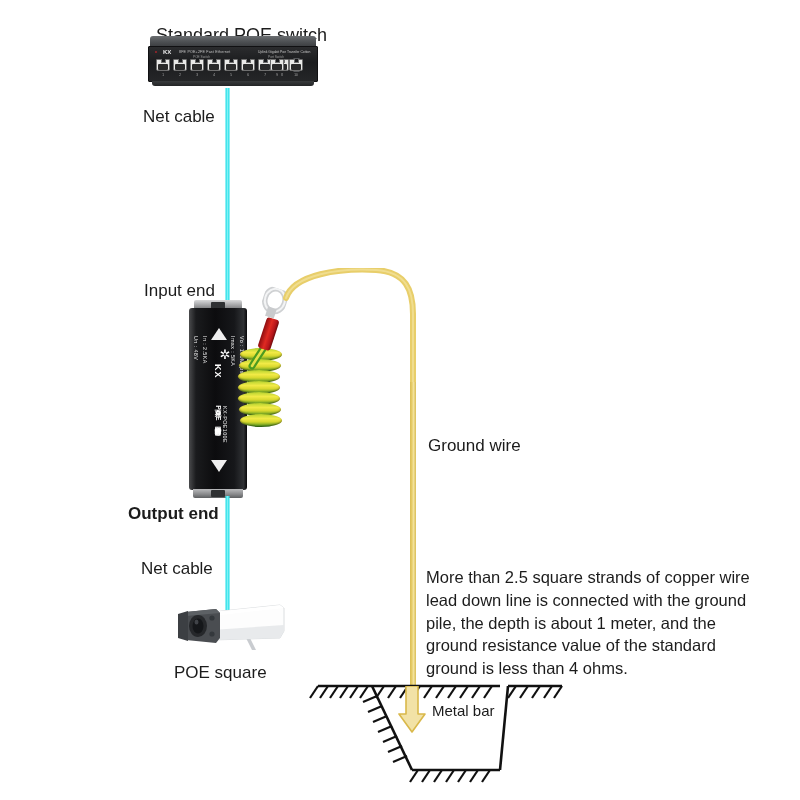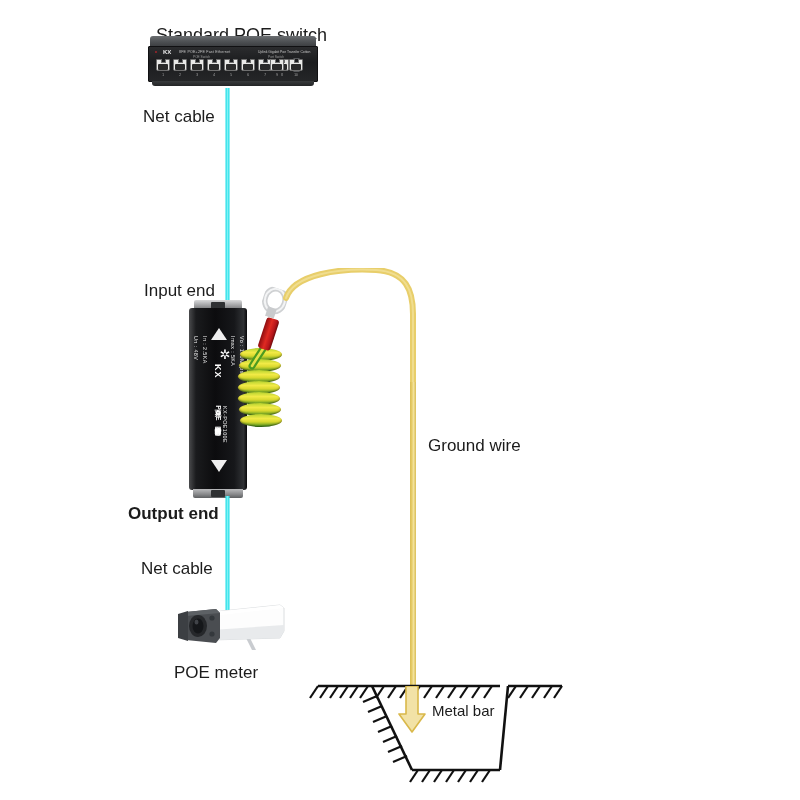--- a/index.html
+++ b/index.html
@@ -398,22 +398,23 @@
 
     <path d="M10,14 L20,11 L20,41 L10,38 Z" fill="#3c3f43"></path>
 
     <ellipse cx="30" cy="26" rx="9" ry="11" fill="#26282b"></ellipse>
     <ellipse cx="30" cy="26" rx="5.5" ry="7.5" fill="#15171a"></ellipse>
     <ellipse cx="28.5" cy="22" rx="2" ry="2.6" fill="#4f5358" opacity=".75"></ellipse>
 
     <circle cx="44" cy="18" r="2.6" fill="#34383c"></circle>
     <circle cx="44" cy="34" r="2.6" fill="#34383c"></circle>
   </svg>
-  <div class="lbl" style="left:174px; top:662px;">POE meter</div>
-
+  <div class="lbl" style="left:174px; top:662px;">POE square</div>
+
+  <div class="para" style="left:426px; top:566px; width:345px;">More than 2.5 square strands of copper wire lead down line is connected with the ground pile, the depth is about 1 meter, and the ground resistance value of the standard ground is less than 4 ohms.</div>
 
   <svg id="pit" viewBox="0 0 420 120">
     <g stroke="#111111" stroke-width="2.6" fill="none" stroke-linecap="butt">
 
       <line x1="18" y1="14" x2="72" y2="14"></line>
 
       <line x1="72" y1="14" x2="200" y2="14"></line>
 
       <line x1="208" y1="14" x2="262" y2="14"></line>
 

